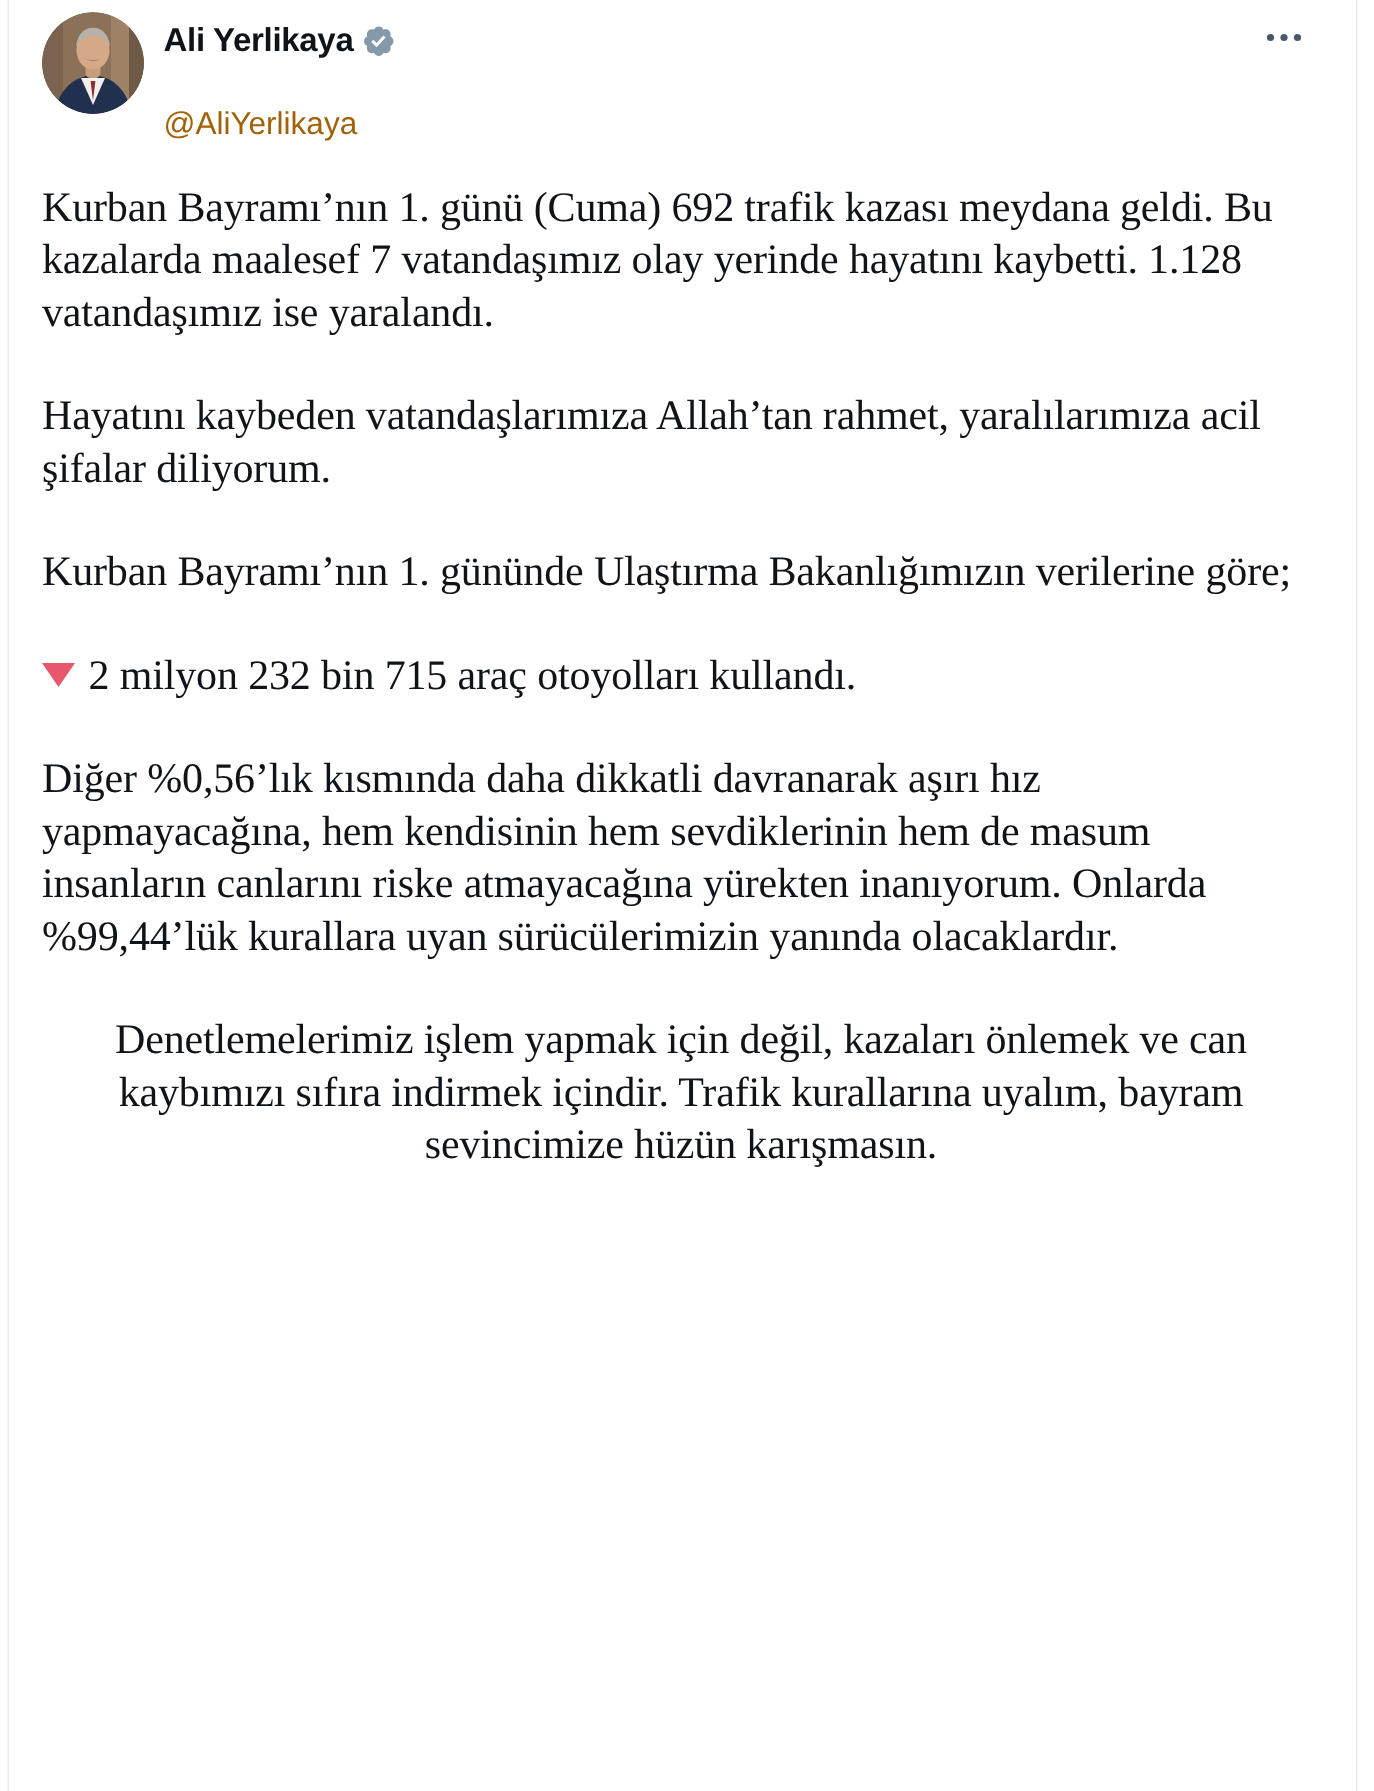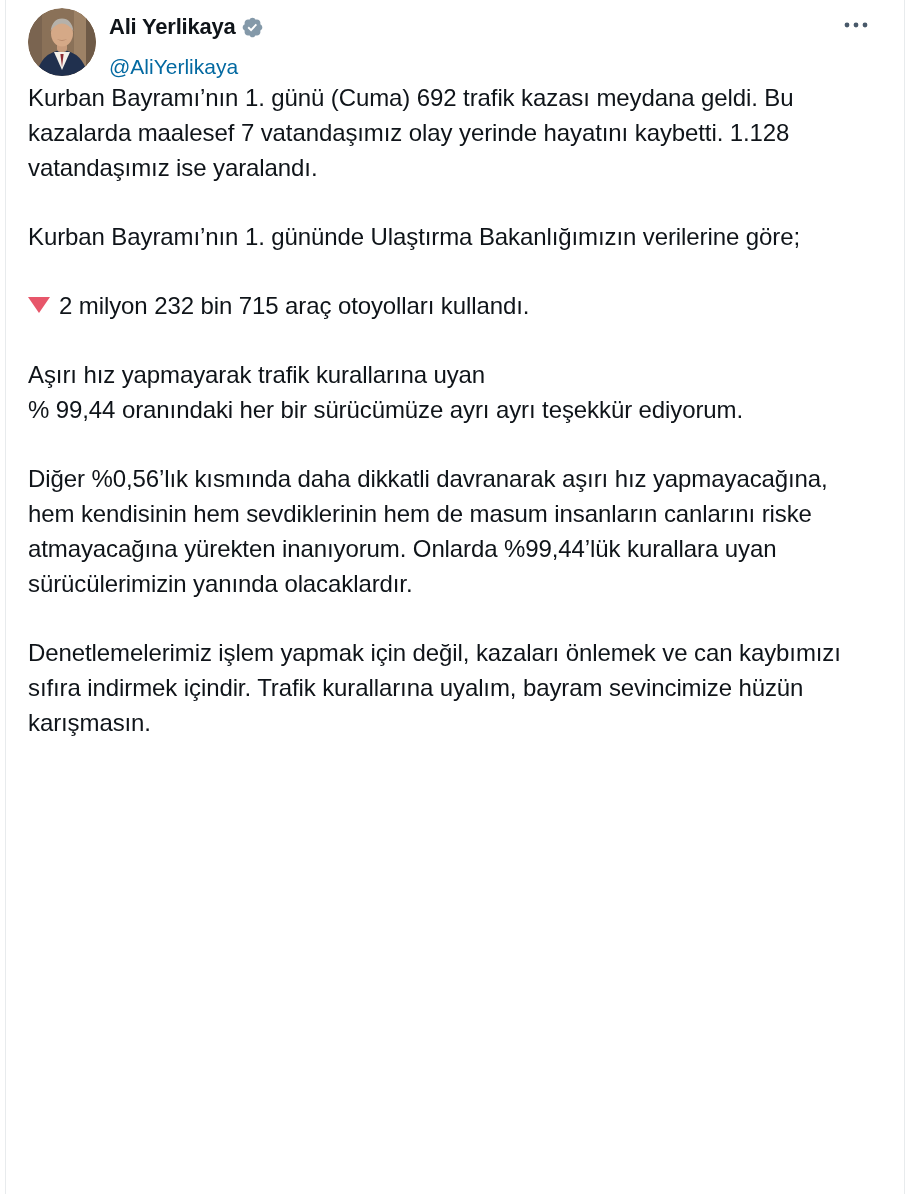--- a/index.html
+++ b/index.html
@@ -36,66 +36,68 @@
     overflow: hidden;
     flex: 0 0 auto;
     cursor: pointer;
   }
   .user-block {
     margin-left: 13px;
     padding-top: 6px;
     display: flex;
     flex-direction: column;
     min-width: 0;
+    gap: 28px;
   }
   .name-row {
     display: flex;
     align-items: center;
     gap: 5px;
   }
   .display-name {
     font-size: 22px;
     font-weight: 700;
     color: #0f1419;
     letter-spacing: -0.2px;
     cursor: pointer;
   }
   .badge {
     display: inline-flex;
     width: 23px;
     height: 23px;
     cursor: pointer;
   }
   .handle {
-    margin-top: 15px;
+    margin-top: 3px;
     font-size: 21px;
-    color: #0369a1;
+    color: #a16207;
     cursor: pointer;
   }
   .header-spacer { flex: 1 1 auto; }
   .more-btn {
     background: none;
     border: none;
     padding: 14px 6px;
     margin-right: 6px;
     cursor: pointer;
     line-height: 0;
   }
   
   .tweet-body {
-    margin-top: 1px;
-    font-size: 24px;
+    margin-top: 26px;
+    font-size: 28px;
     line-height: 35px;
     color: #0f1419;
     letter-spacing: -0.1px;
+    font-family: Liberation Serif, serif;
   }
   .para {
     margin: 0 0 34px 0;
   }
-  .para:last-child { margin-bottom: 0; }
+  .para:last-child { margin-bottom: 0; text-align: center; }
   .ptext {
     white-space: pre-wrap;
   }
   .tri {
     display: inline-block;
     width: 0;
     height: 0;
     border-left: 11px solid transparent;
     border-right: 11px solid transparent;
     border-top: 16px solid #e7566a;
@@ -153,22 +155,21 @@
           <circle cx="3" cy="3" r="2.4" fill="#49596a"></circle>
           <circle cx="12" cy="3" r="2.4" fill="#49596a"></circle>
           <circle cx="21" cy="3" r="2.4" fill="#49596a"></circle>
         </svg>
       </button>
 
     </header>
 
     <div class="tweet-body">
         <p class="para"><span class="ptext">Kurban Bayramı’nın 1. günü (Cuma) 692 trafik kazası meydana geldi. Bu kazalarda maalesef 7 vatandaşımız olay yerinde hayatını kaybetti. 1.128 vatandaşımız ise yaralandı.</span></p>
+        <p class="para"><span class="ptext">Hayatını kaybeden vatandaşlarımıza Allah’tan rahmet, yaralılarımıza acil şifalar diliyorum.</span></p>
         <p class="para"><span class="ptext">Kurban Bayramı’nın 1. gününde Ulaştırma Bakanlığımızın verilerine göre;</span></p>
         <p class="para"><span class="tri"></span><span class="ptext">2 milyon 232 bin 715 araç otoyolları kullandı.</span></p>
-        <p class="para"><span class="ptext">Aşırı hız yapmayarak trafik kurallarına uyan
-% 99,44 oranındaki her bir sürücümüze ayrı ayrı teşekkür ediyorum.</span></p>
         <p class="para"><span class="ptext">Diğer %0,56’lık kısmında daha dikkatli davranarak aşırı hız yapmayacağına, hem kendisinin hem sevdiklerinin hem de masum insanların canlarını riske atmayacağına yürekten inanıyorum. Onlarda %99,44’lük kurallara uyan sürücülerimizin yanında olacaklardır.</span></p>
         <p class="para"><span class="ptext">Denetlemelerimiz işlem yapmak için değil, kazaları önlemek ve can kaybımızı sıfıra indirmek içindir. Trafik kurallarına uyalım, bayram sevincimize hüzün karışmasın.</span></p>
       </div>
 
   </article>
 </div>
 
 </body></html>

